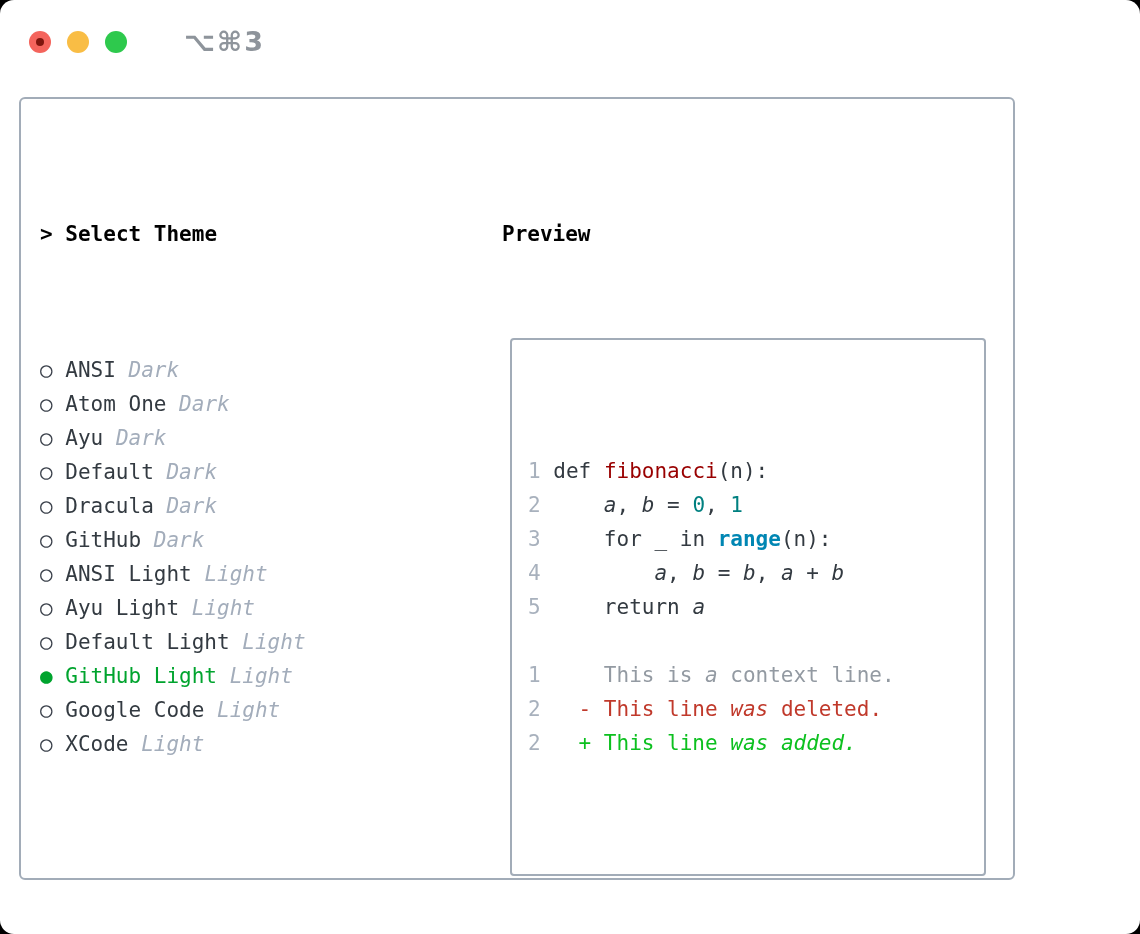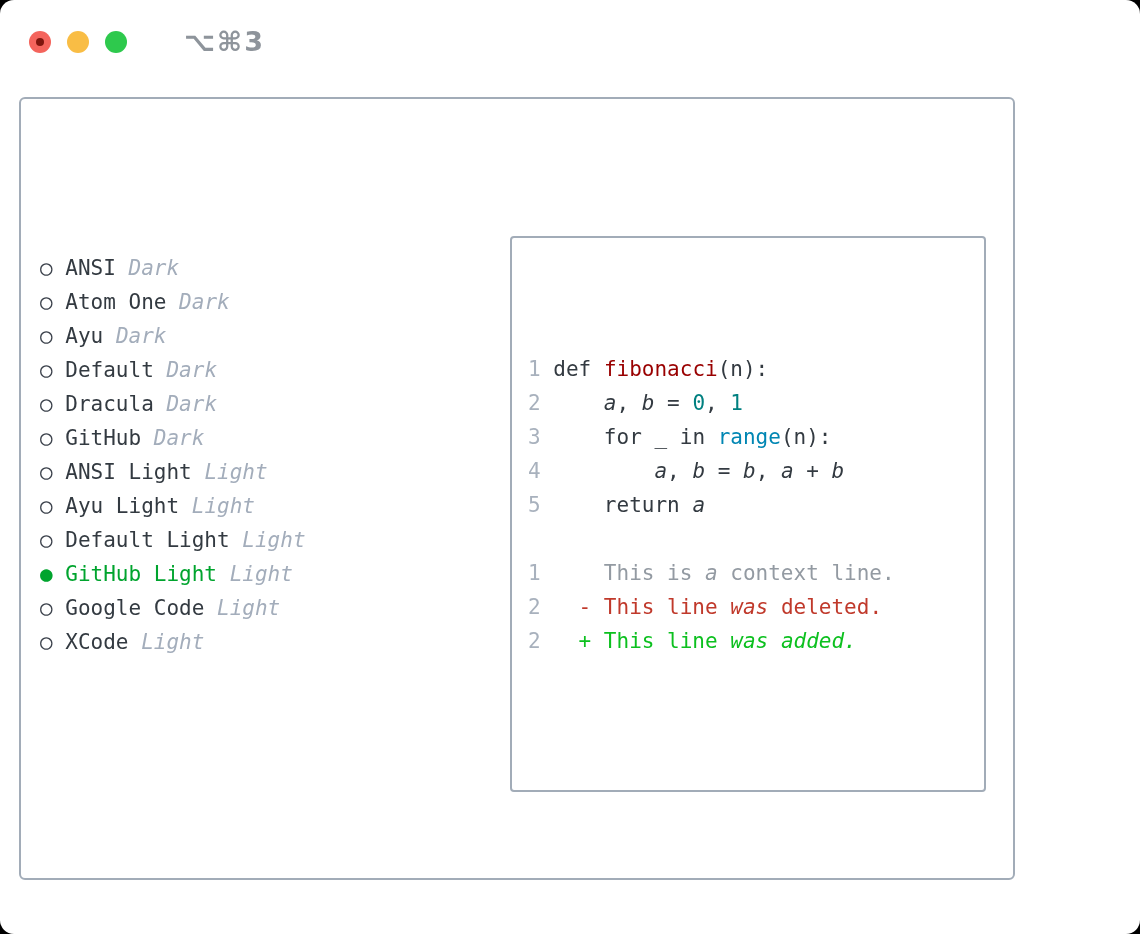--- a/index.html
+++ b/index.html
@@ -59,29 +59,29 @@
   .spacer{height:34px;}
   .bullet{color:#3c424c;}
   .otag{color:var(--dim,#a3adbb);font-style:italic;}
   .option-row.selected .bullet,
   .option-row.selected .oname{color:var(--accent_green,#00a42e);}
   
   .pbox{
     margin:19px 27px 0 8px;
     border:2px solid var(--border,#a2acb8);
     border-radius:4px;
-    padding:46px 6px 64px 16px;
+    padding:46px 6px 46px 16px;
     box-sizing:border-box;
   }
   .cline{height:34px;white-space:pre;}
   .ln{display:inline-block;width:1ch;margin-right:1ch;color:var(--line_number,#a8b1bd);}
   .tok-keyword{color:var(--text,#333a41);}
   .tok-function{color:var(--func,#990000);}
   .tok-number{color:var(--number,#008080);}
-  .tok-builtin{color:var(--builtin,#0086b3);}
+  .tok-builtin{color:var(--builtin,#0086b3);font-weight:bold;}
   .ital{font-style:italic;}
   .l-context .ccode{color:var(--diff_context,#939aa2);}
   .l-deleted .ccode{color:var(--diff_deleted,#c0392b);}
   .l-added .ccode{color:var(--diff_added,#0cc01f);margin-top:24px;}
 </style>
 </head>
 <body>
 
 <div class="window">
 
@@ -91,36 +91,38 @@
     </button>
     <button class="tl tl-min"></button>
     <button class="tl tl-max"></button>
     <span class="win-title">⌥⌘3</span>
   </div>
 
   <div class="terminal">
     <div class="term-content">
 
       <div class="left-col">
+        <div class="trow hdr"><span>&gt;</span><span> </span><span>Select Theme</span></div>
 
         <div><div class="trow option-row"><span class="bullet">○</span><span class="oname"> ANSI</span><span class="otag"> Dark</span></div><div class="trow option-row"><span class="bullet">○</span><span class="oname"> Atom One</span><span class="otag"> Dark</span></div><div class="trow option-row"><span class="bullet">○</span><span class="oname"> Ayu</span><span class="otag"> Dark</span></div><div class="trow option-row"><span class="bullet">○</span><span class="oname"> Default</span><span class="otag"> Dark</span></div><div class="trow option-row"><span class="bullet">○</span><span class="oname"> Dracula</span><span class="otag"> Dark</span></div><div class="trow option-row"><span class="bullet">○</span><span class="oname"> GitHub</span><span class="otag"> Dark</span></div><div class="trow option-row"><span class="bullet">○</span><span class="oname"> ANSI Light</span><span class="otag"> Light</span></div><div class="trow option-row"><span class="bullet">○</span><span class="oname"> Ayu Light</span><span class="otag"> Light</span></div><div class="trow option-row"><span class="bullet">○</span><span class="oname"> Default Light</span><span class="otag"> Light</span></div><div class="trow option-row selected"><span class="bullet">●</span><span class="oname"> GitHub Light</span><span class="otag"> Light</span></div><div class="trow option-row"><span class="bullet">○</span><span class="oname"> Google Code</span><span class="otag"> Light</span></div><div class="trow option-row"><span class="bullet">○</span><span class="oname"> XCode</span><span class="otag"> Light</span></div></div>
 
         <div class="spacer"></div>
 
         
 
         
 
         
 
         
         
       </div>
 
       <div class="right-col">
+        <div class="trow hdr">Preview</div>
         <div class="pbox">
           <div><div class="cline"><span class="ln">1</span><span class="ccode"><span class="tok-keyword">def</span><span> </span><span class="tok-function">fibonacci</span><span>(n):</span></span></div><div class="cline"><span class="ln">2</span><span class="ccode"><span>    </span><span class="ital">a</span><span>, </span><span class="ital">b</span><span> = </span><span class="tok-number">0</span><span>, </span><span class="tok-number">1</span></span></div><div class="cline"><span class="ln">3</span><span class="ccode"><span>    </span><span class="tok-keyword">for</span><span> _ </span><span class="tok-keyword">in</span><span> </span><span class="tok-builtin">range</span><span>(n):</span></span></div><div class="cline"><span class="ln">4</span><span class="ccode"><span>        </span><span class="ital">a</span><span>, </span><span class="ital">b</span><span> = </span><span class="ital">b</span><span>, </span><span class="ital">a</span><span> + </span><span class="ital">b</span></span></div><div class="cline"><span class="ln">5</span><span class="ccode"><span>    </span><span class="tok-keyword">return</span><span> </span><span class="ital">a</span></span></div><div class="cline"><span class="ln"></span><span class="ccode"></span></div><div class="cline l-context"><span class="ln">1</span><span class="ccode"><span>    This is </span><span class="ital">a</span><span> context line.</span></span></div><div class="cline l-deleted"><span class="ln">2</span><span class="ccode"><span>  - This line </span><span class="ital">was</span><span> deleted.</span></span></div><div class="cline l-added"><span class="ln">2</span><span class="ccode"><span>  + This line </span><span class="ital">was</span><span> </span><span class="ital">added.</span></span></div></div>
         </div>
       </div>
 
     </div>
   </div>
 </div>
 
 </body></html>

